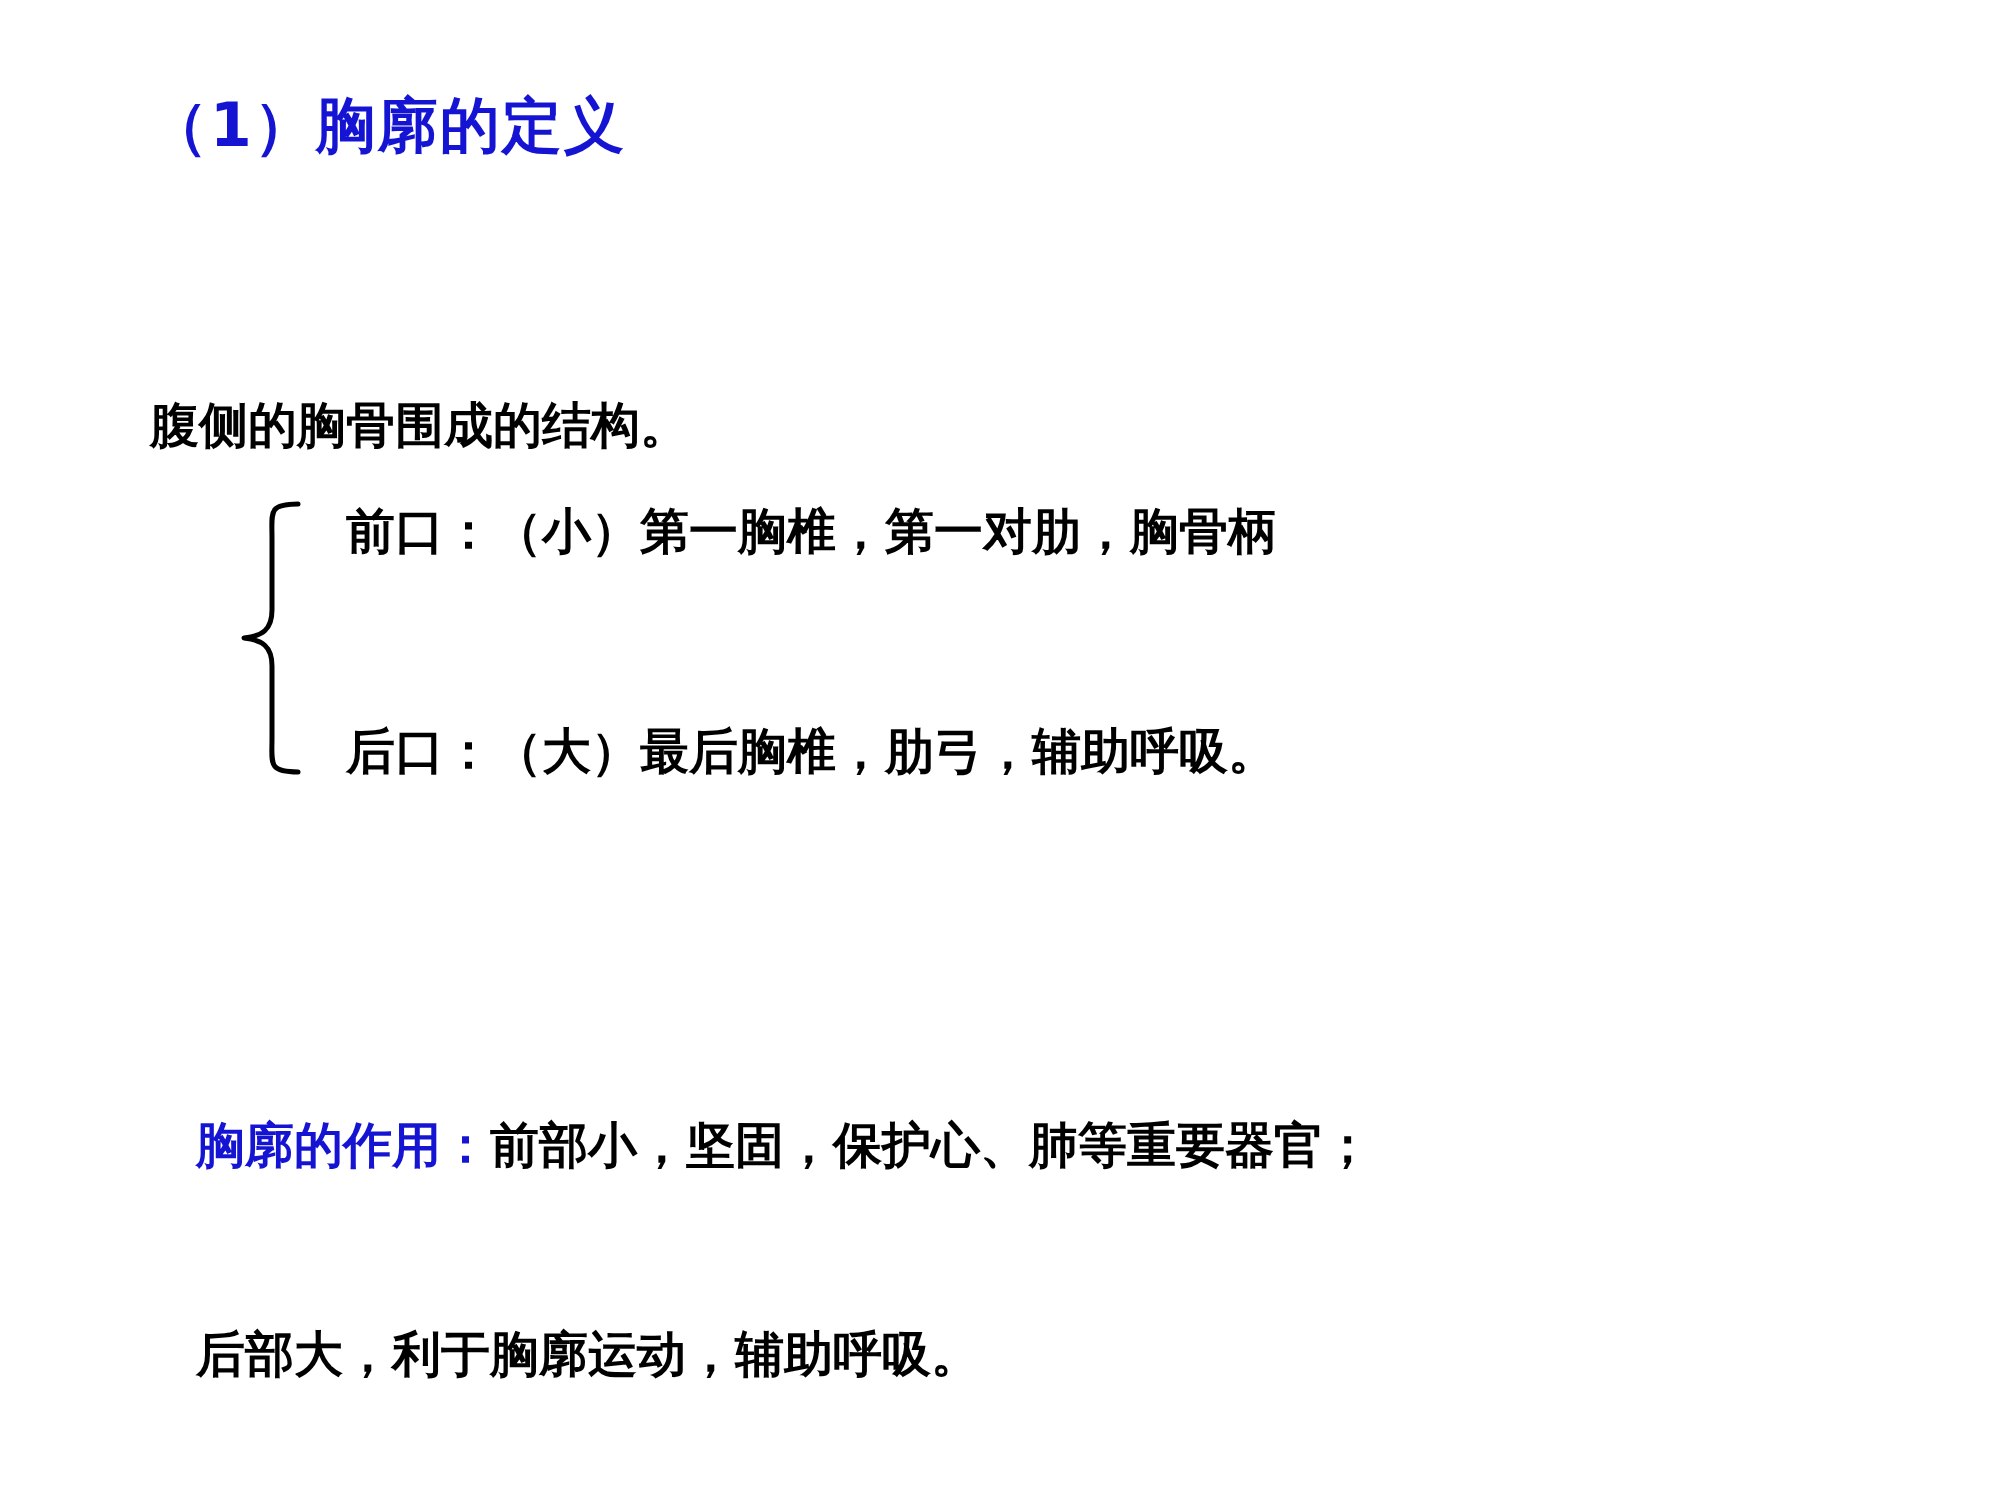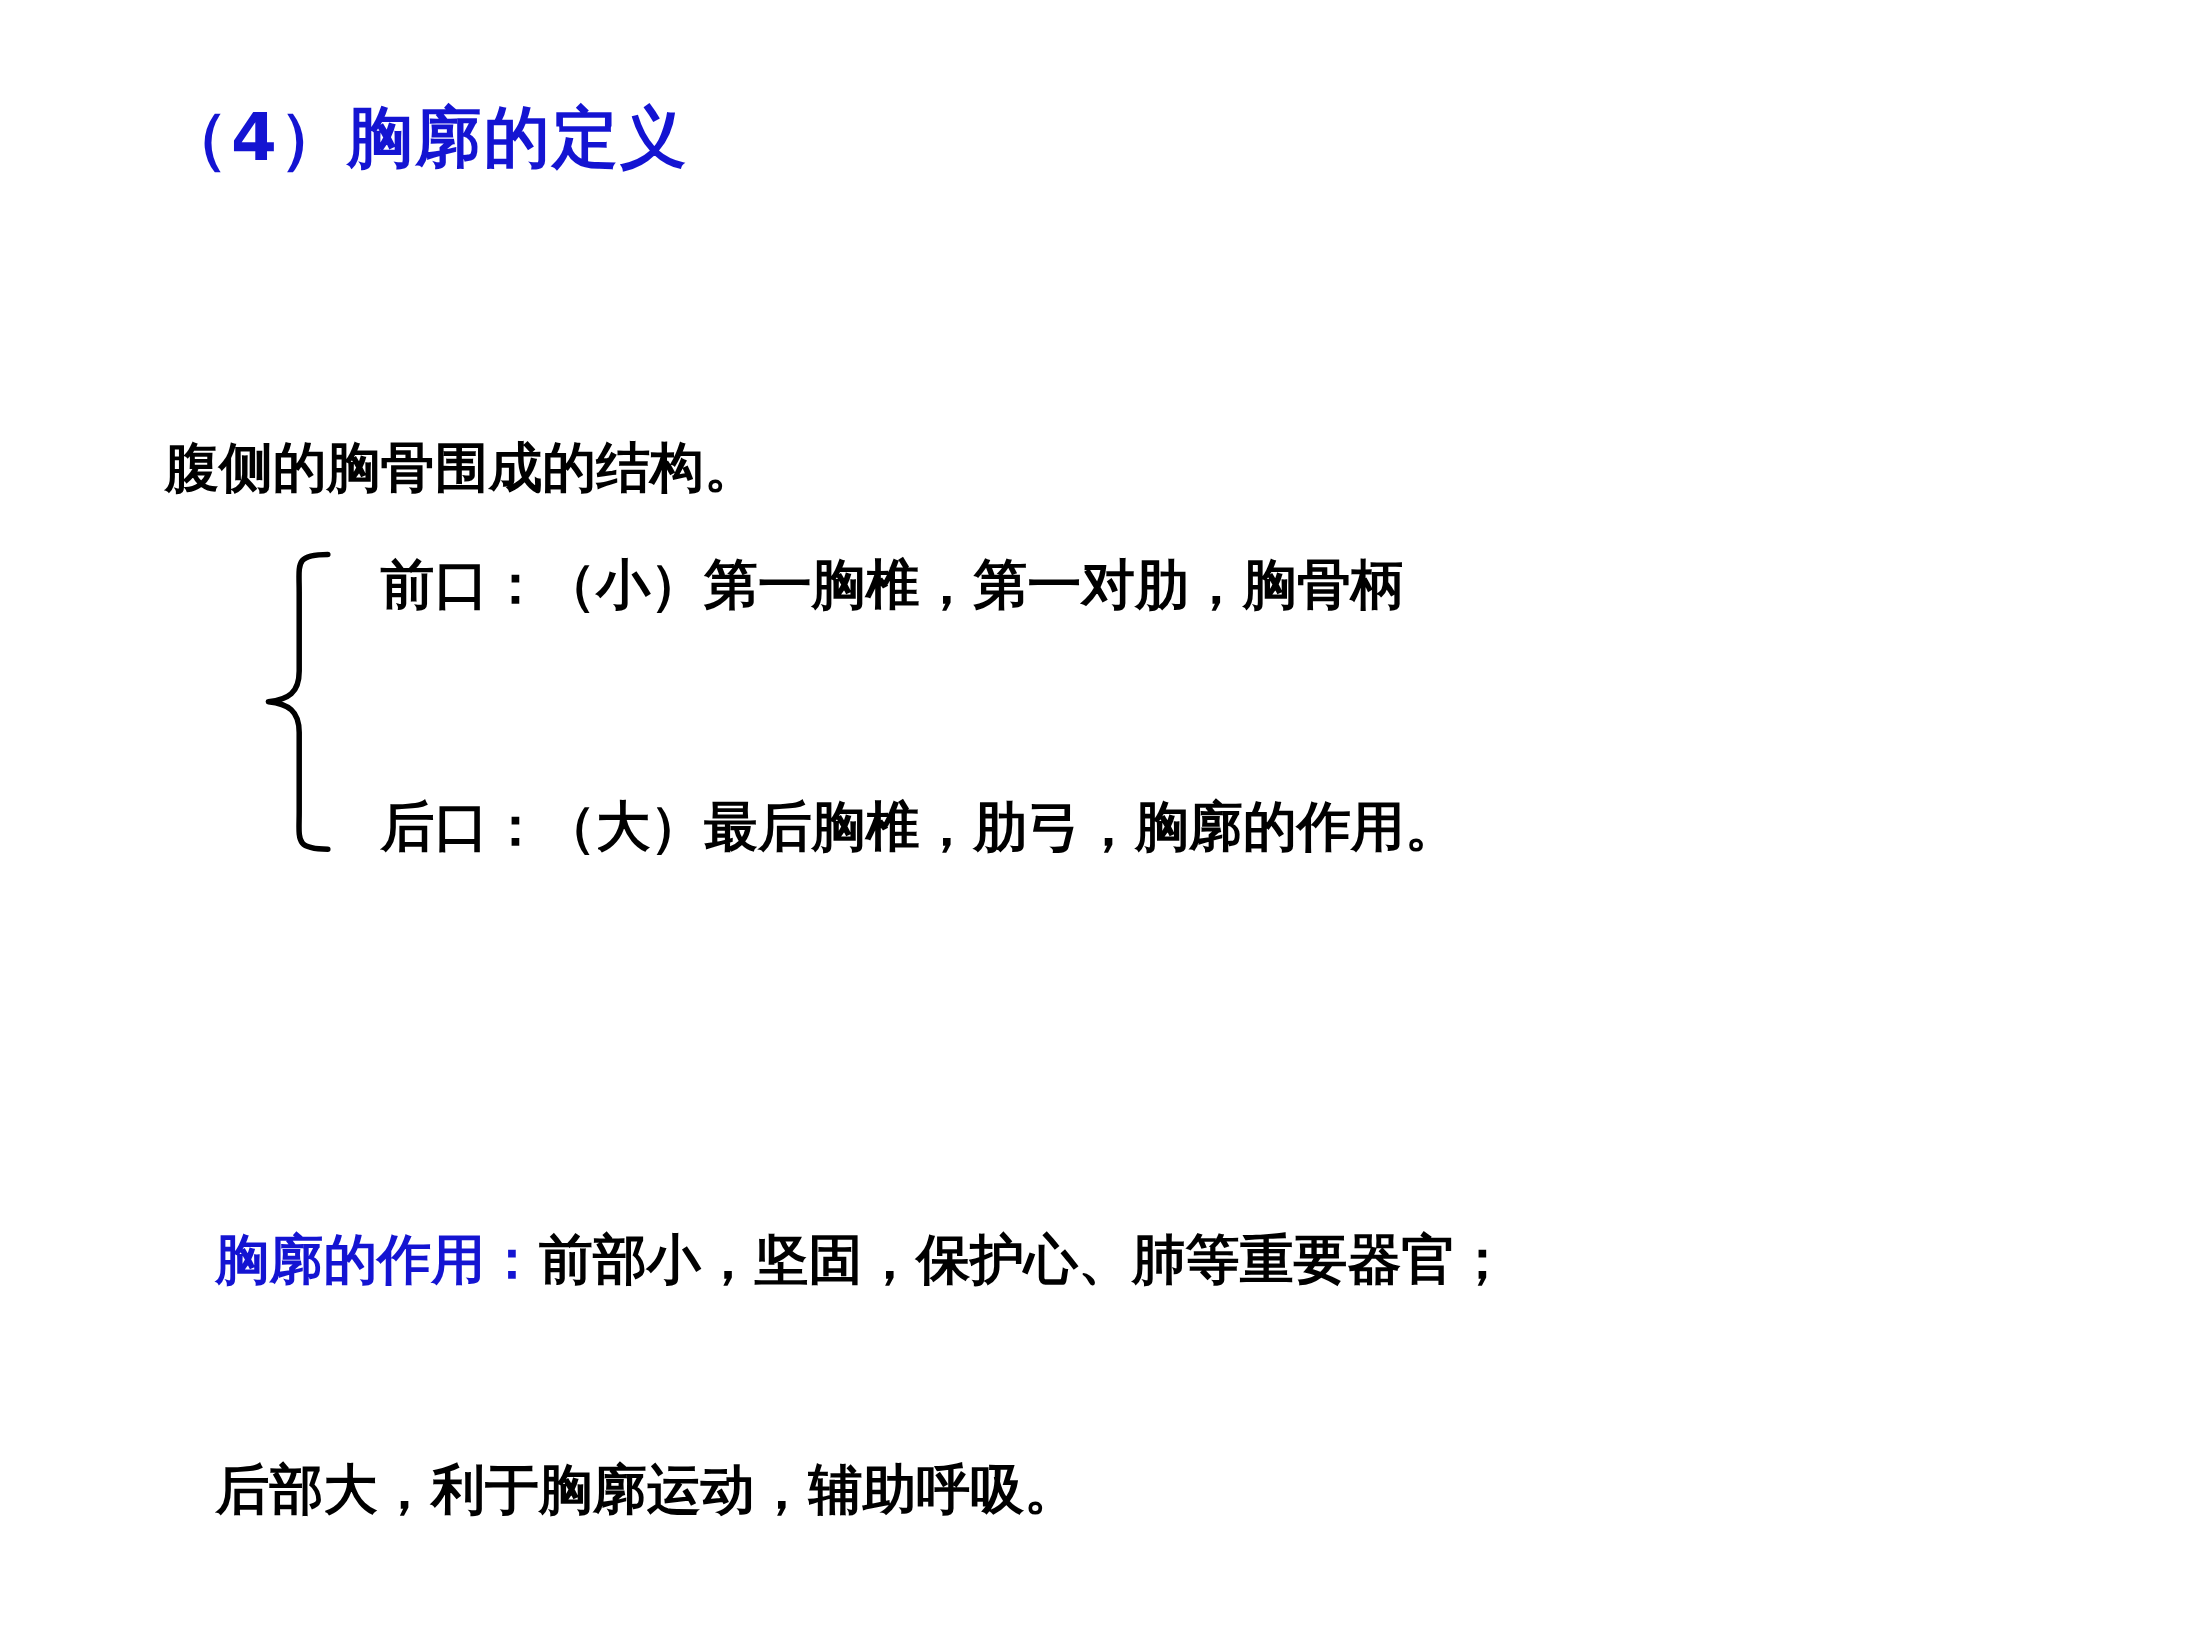--- a/index.html
+++ b/index.html
@@ -97,34 +97,34 @@
   }
   .function-block .line {
     display: block;
   }
 </style>
 </head>
 <body>
 
 <div class="slide">
 
-  <div class="slide-title">（4）胸廓的定义</div>
+  <div class="slide-title">（1）胸廓的定义</div>
 
   <div class="definition">
     <span class="line">腹侧的胸骨围成的结构。</span>
   </div>
 
   <div class="brace-group">
     <div class="brace">
       <svg width="90" height="280" viewBox="0 0 90 280" xmlns="http://www.w3.org/2000/svg">
         <path d="M70 6 C 40 6, 44 14, 44 40 L 44 112 C 44 132, 34 138, 16 140 C 34 142, 44 148, 44 168 L 44 240 C 44 266, 40 274, 70 274" fill="none" stroke="#000000" stroke-width="5" stroke-linecap="round" stroke-linejoin="round"></path>
       </svg>
     </div>
     <div class="opening front">前口：（小）第一胸椎，第一对肋，胸骨柄</div>
-    <div class="opening back">后口：（大）最后胸椎，肋弓，胸廓的作用。</div>
+    <div class="opening back">后口：（大）最后胸椎，肋弓，辅助呼吸。</div>
   </div>
 
   <div class="function-block">
     <span class="line"><span class="label">胸廓的作用：</span><span>前部小，坚固，保护心、肺等重要器官；</span></span>
     <span class="line">后部大，利于胸廓运动，辅助呼吸。</span>
   </div>
 
 </div>
 
 </body></html>

